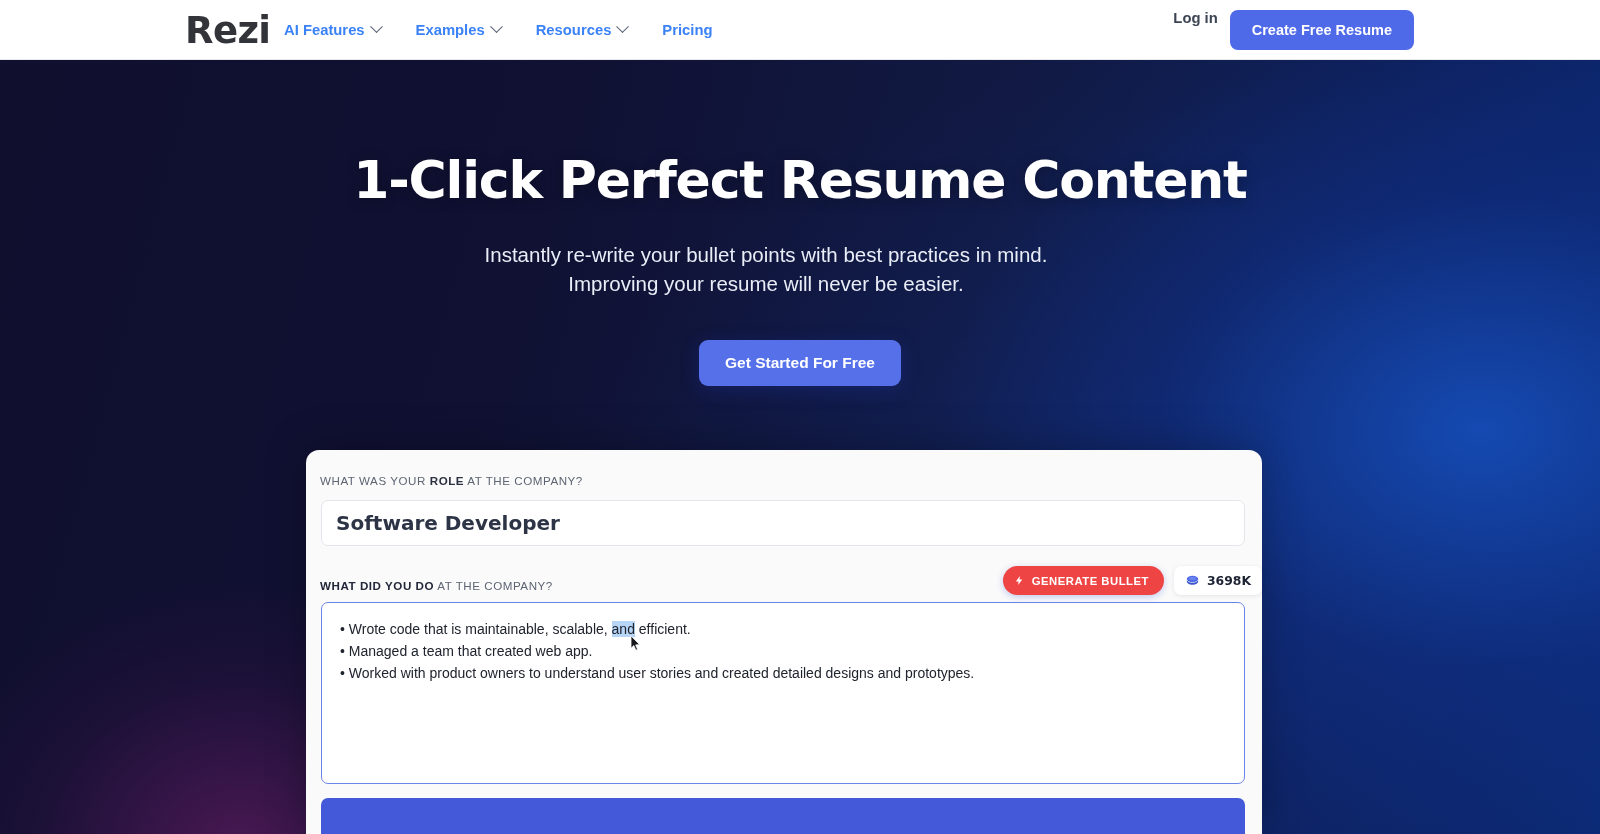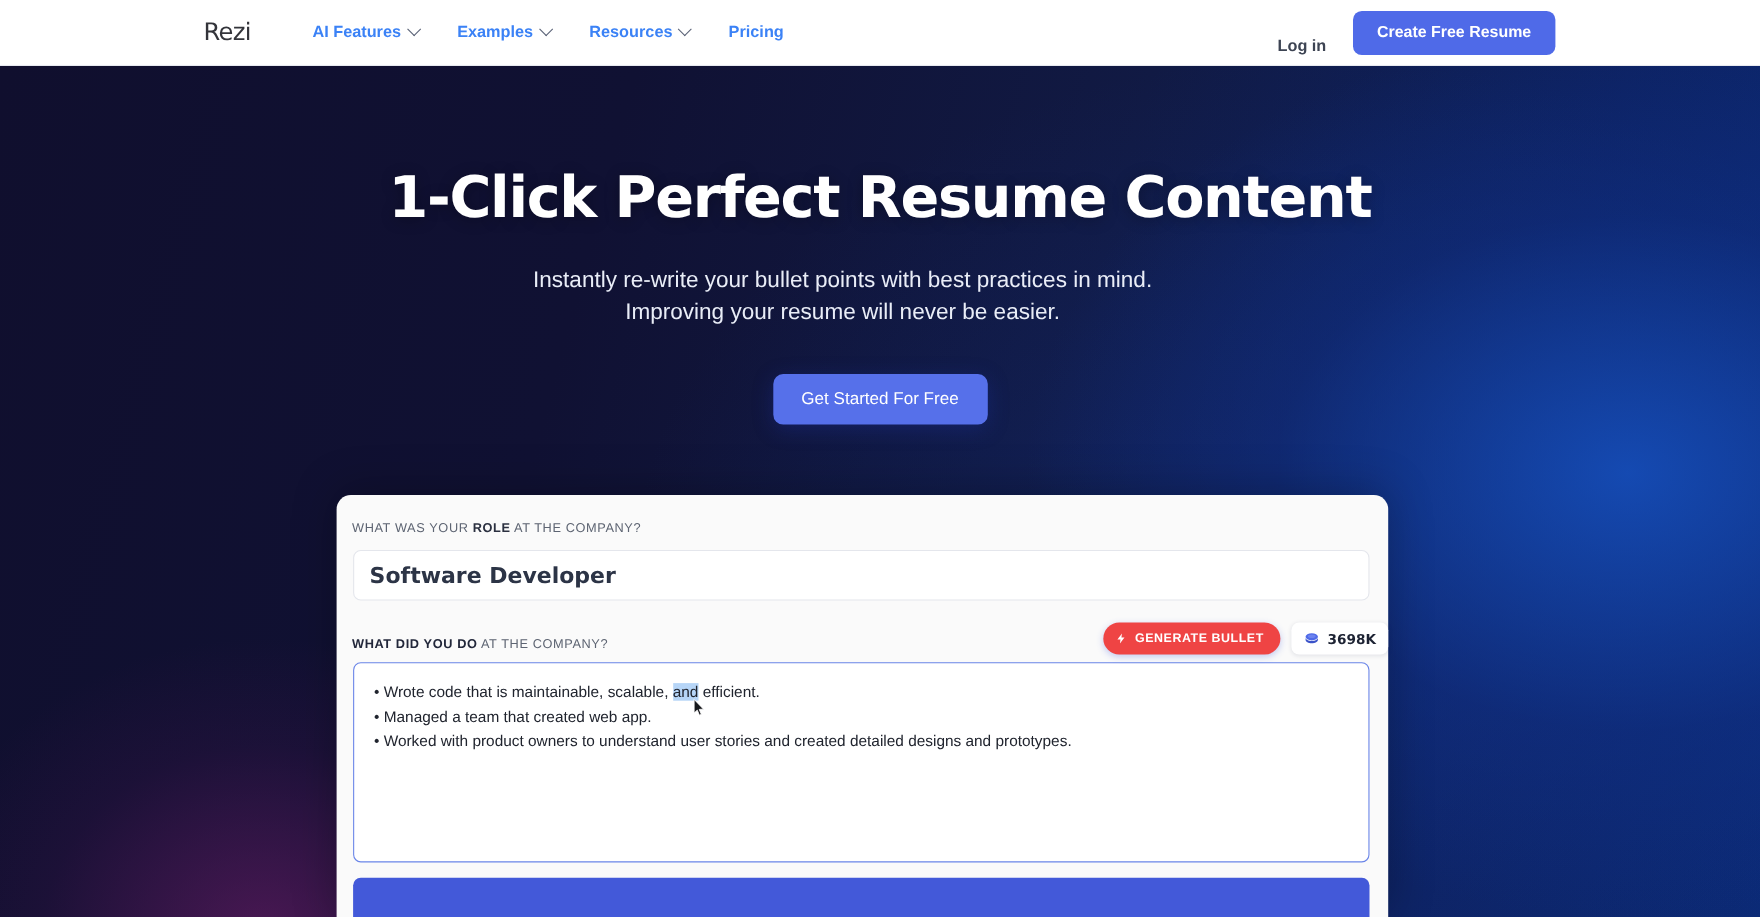--- a/index.html
+++ b/index.html
@@ -17,21 +17,21 @@
     width: 1600px; height: 60px;
     background: #ffffff;
     border-bottom: 1px solid #e8eaf0;
     display: flex; align-items: center;
     z-index: 20;
   }
   .logo {
     position: absolute; left: 185px; top: 50%;
     transform: translateY(-50%);
     font-family: "DejaVu Sans", sans-serif;
-    font-size: 22px; font-weight: 400;
+    font-size: 37px; font-weight: 700;
     letter-spacing: -0.6px;
     color: #33343a;
   }
   .nav {
     position: absolute; left: 284px; top: 50%;
     transform: translateY(-50%);
     display: flex; align-items: center; gap: 35px;
   }
   .nav-item {
     display: flex; align-items: center; gap: 7px;
@@ -41,21 +41,21 @@
   }
   .chev {
     display: inline-block; width: 9px; height: 9px;
     border-right: 1.6px solid #5a6277;
     border-bottom: 1.6px solid #5a6277;
     transform: rotate(45deg) translate(-2px,-2px);
   }
   .header-right {
     position: absolute; right: 186px; top: 50%;
     transform: translateY(-50%);
-    display: flex; align-items: flex-end; gap: 24px;
+    display: flex; align-items: flex-start; gap: 12px;
   }
   .login-link {
     font-size: 14.8px; font-weight: 600; color: #3d4453;
     cursor: pointer; white-space: nowrap;
   }
   .cta-header {
     background: #4f6ae8;
     color: #ffffff;
     font-size: 14.5px; font-weight: 700;
     padding: 12px 22px;
@@ -94,21 +94,21 @@
     color: #e9edf7;
   }
   .hero-cta-wrap {
     position: absolute; top: 280px; left: 0; width: 1600px;
     text-align: center;
   }
   .hero-cta {
     display: inline-block;
     background: #5670ea;
     color: #ffffff;
-    font-size: 15.5px; font-weight: 400;
+    font-size: 15.5px; font-weight: 700;
     padding: 14px 26px;
     border-radius: 9px;
     border: none; cursor: pointer;
     font-family: "Liberation Sans", sans-serif;
     box-shadow: 0 4px 18px rgba(30,50,160,0.35);
     text-align: center;
   }
 
   
   .card {

